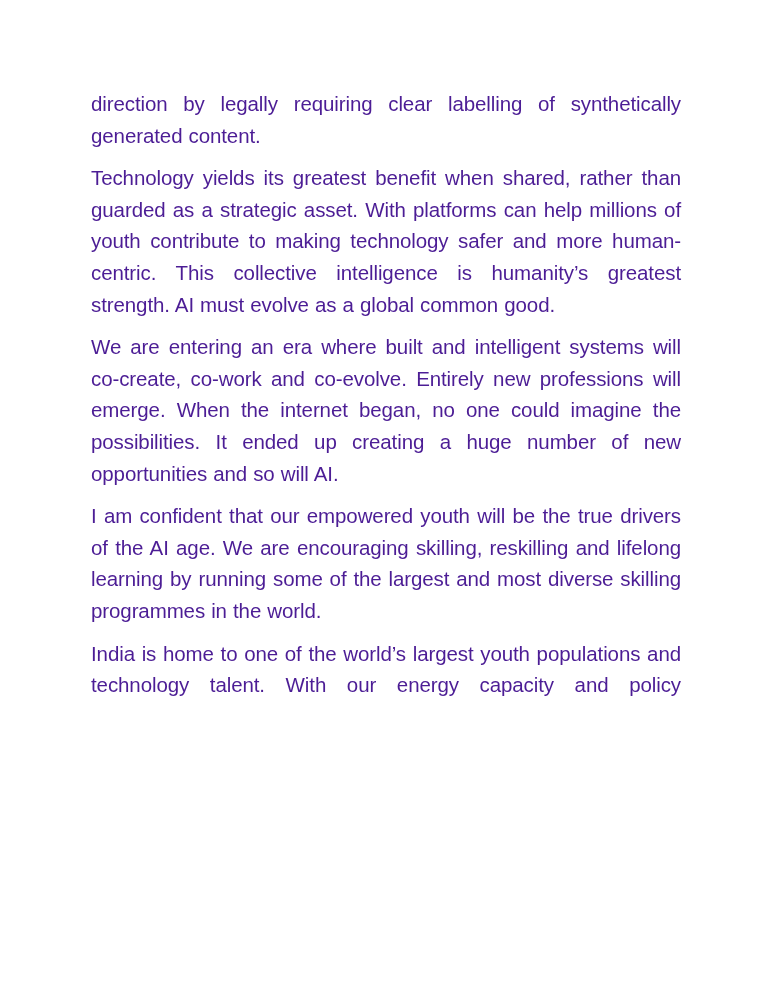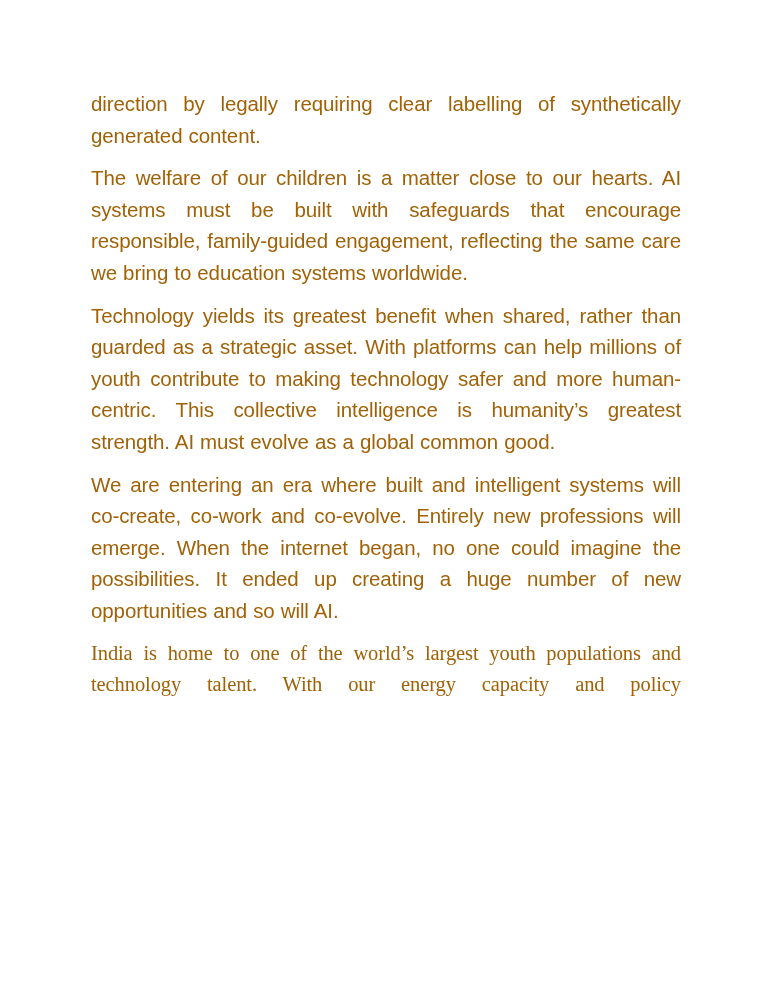--- a/index.html
+++ b/index.html
@@ -14,32 +14,32 @@
       overflow: hidden;
     }
     .page {
       position: absolute;
       left: 91px;
       top: 88px;
       width: 590px;
       font-family: "Liberation Sans", sans-serif;
       font-size: 20.5px;
       line-height: 31.6px;
-      color: #a16207;
+      color: #4c1d95;
       letter-spacing: -0.1px;
     }
     .page p {
       margin: 0 0 11px 0;
       text-align: justify;
       text-align-last: left;
       word-spacing: 0.5px;
     }
   </style>
 </head>
 <body>
 
 <div class="page">
   <p>direction by legally requiring clear labelling of synthetically generated content.</p>
-  <p>The welfare of our children is a matter close to our hearts. AI systems must be built with safeguards that encourage responsible, family-guided engagement, reflecting the same care we bring to education systems worldwide.</p>
   <p>Technology yields its greatest benefit when shared, rather than guarded as a strategic asset. With platforms can help millions of youth contribute to making technology safer and more human-centric. This collective intelligence is humanity’s greatest strength. AI must evolve as a global common good.</p>
   <p>We are entering an era where built and intelligent systems will co-create, co-work and co-evolve. Entirely new professions will emerge. When the internet began, no one could imagine the possibilities. It ended up creating a huge number of new opportunities and so will AI.</p>
-  <p style="text-align-last: justify; font-family: Liberation Serif, serif;">India is home to one of the world’s largest youth populations and technology talent. With our energy capacity and policy</p>
+  <p>I am confident that our empowered youth will be the true drivers of the AI age. We are encouraging skilling, reskilling and lifelong learning by running some of the largest and most diverse skilling programmes in the world.</p>
+  <p style="text-align-last: justify;">India is home to one of the world’s largest youth populations and technology talent. With our energy capacity and policy</p>
 </div>
 
 </body></html>

